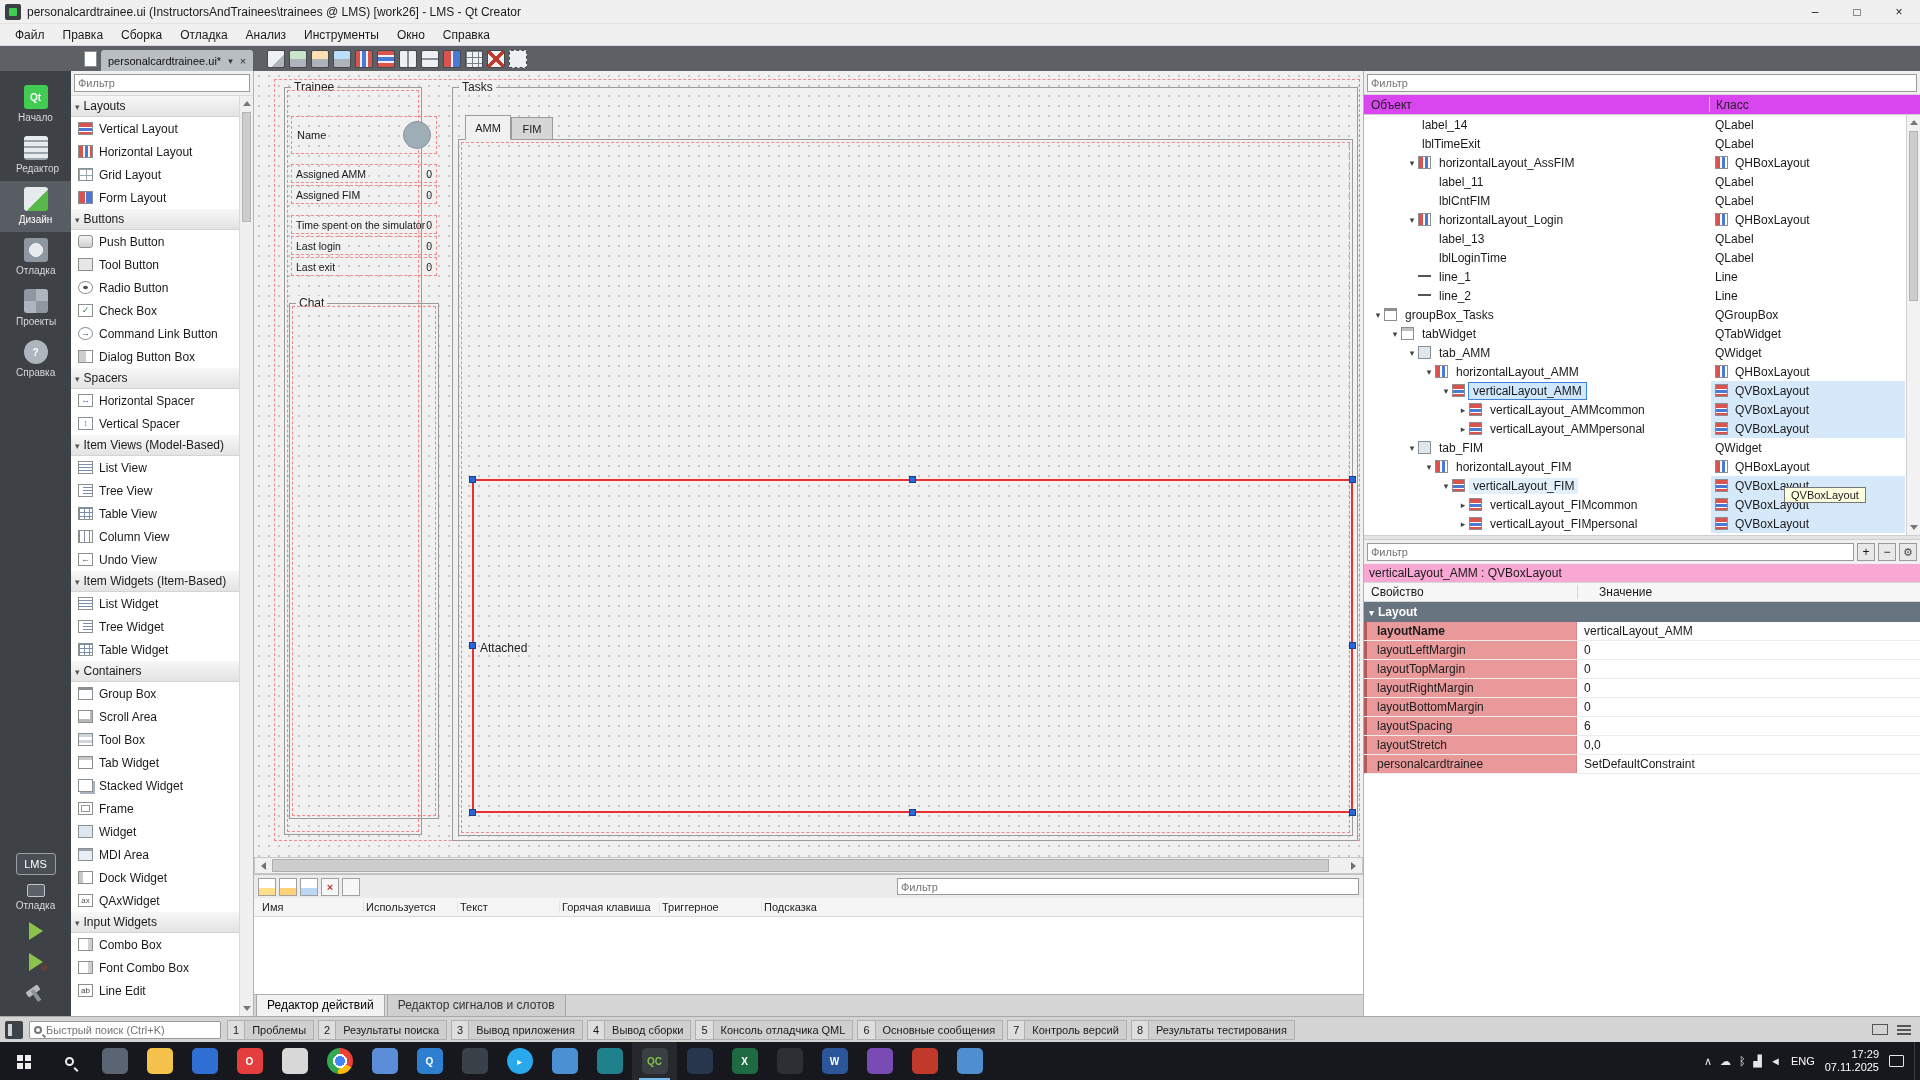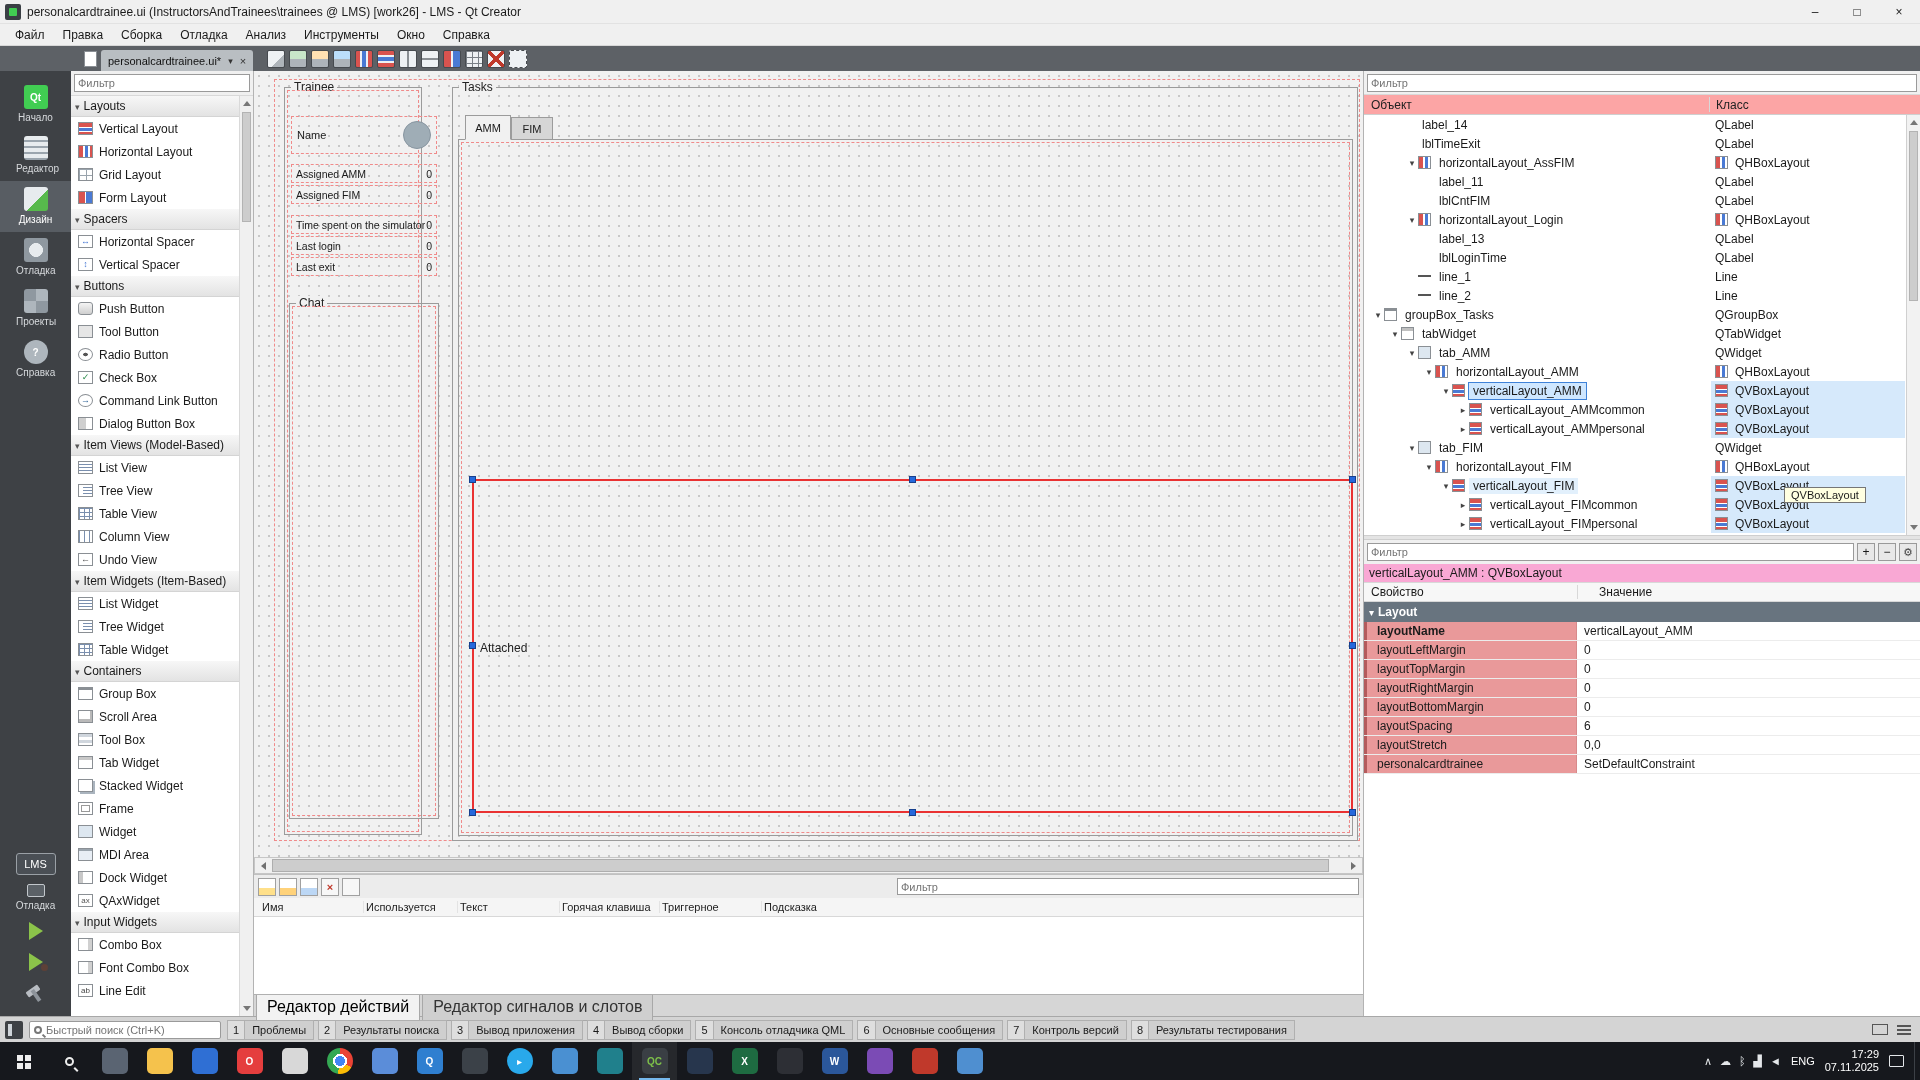--- a/index.html
+++ b/index.html
@@ -162,29 +162,29 @@
   .act-header{height:19px;background:#f5f5f5;border-bottom:1px solid #d8d8d8;display:flex;align-items:center;font-size:11px;color:#222;padding-left:6px}
   .act-col{border-right:1px solid #e3e3e3;padding-left:2px;white-space:nowrap;overflow:hidden}
   .act-header span:nth-of-type(1){width:104px}
   .act-header span:nth-of-type(2){width:94px}
   .act-header span:nth-of-type(3){width:102px}
   .act-header span:nth-of-type(4){width:100px}
   .act-header span:nth-of-type(5){width:102px}
   .act-header span:nth-of-type(6){flex:1;border-right:none}
   .act-body{flex:1;background:#fff}
   .bottom-tabs{height:22px;background:#d6d6d6;border-top:1px solid #b0b0b0;display:flex;align-items:flex-start;padding-left:2px}
-  .btab{padding:3px 10px 4px;font-size:16px;border:1px solid #a8a8a8;border-top:none;background:#cfcfcf;margin-right:2px;color:#333}
+  .btab{padding:3px 10px 4px;font-size:12px;border:1px solid #a8a8a8;border-top:none;background:#cfcfcf;margin-right:2px;color:#333}
   .btab.active{background:#f2f2f2;color:#000}
 
   
   .rightpanel{width:557px;border-left:1px solid #b3b3b3;background:#f0f0f0;display:flex;flex-direction:column;flex:none}
   .rp-filter{height:24px;padding:3px;border-bottom:1px solid #d9d9d9}
   .rp-filter input,.prop-filter input{height:18px;border:1px solid #9a9a9a;font-size:11px;padding:0 3px;font-family:inherit}
   .rp-filter input{width:100%}
-  .obj-header{height:20px;position:relative;background:#fca5a5;border-bottom:1px solid #cfcfcf;font-size:12px;color:#222}
+  .obj-header{height:20px;position:relative;background:#d946ef;border-bottom:1px solid #cfcfcf;font-size:12px;color:#222}
   .obj-header::before{content:"";position:absolute;left:345px;top:2px;bottom:2px;width:1px;background:#d8d8d8}
   .oh1{position:absolute;left:7px;top:3px}
   .oh2{position:absolute;left:352px;top:3px}
   .obj-tree{height:420px;background:#fff;position:relative;overflow:hidden}
   .orow{height:19px;display:flex;align-items:center;position:relative;font-size:12px}
   .orow[data-lvl="1"]{padding-left:8px}
   .orow[data-lvl="2"]{padding-left:25px}
   .orow[data-lvl="3"]{padding-left:42px}
   .orow[data-lvl="4"]{padding-left:59px}
   .orow[data-lvl="5"]{padding-left:76px}
@@ -392,64 +392,64 @@
                   </div>
                 <div class="wb-item">
                     <span class="wicon" data-wicon="form"></span>
                     <span>Form Layout</span>
                   </div>
               </div>
             </div>
             <div class="wb-group">
               <div class="wb-cat">
                 <span class="wb-arrow"></span>
+                <span>Buttons</span>
+              </div>
+              <div class="wb-items">
+
+              <div class="wb-item">
+                    <span class="wicon" data-wicon="push"></span>
+                    <span>Push Button</span>
+                  </div>
+                <div class="wb-item">
+                    <span class="wicon" data-wicon="tool"></span>
+                    <span>Tool Button</span>
+                  </div>
+                <div class="wb-item">
+                    <span class="wicon" data-wicon="radio"></span>
+                    <span>Radio Button</span>
+                  </div>
+                <div class="wb-item">
+                    <span class="wicon" data-wicon="check"></span>
+                    <span>Check Box</span>
+                  </div>
+                <div class="wb-item">
+                    <span class="wicon" data-wicon="cmdlink"></span>
+                    <span>Command Link Button</span>
+                  </div>
+                <div class="wb-item">
+                    <span class="wicon" data-wicon="dlgbb"></span>
+                    <span>Dialog Button Box</span>
+                  </div>
+              </div>
+            </div>
+            <div class="wb-group">
+              <div class="wb-cat">
+                <span class="wb-arrow"></span>
                 <span>Spacers</span>
               </div>
               <div class="wb-items">
 
               <div class="wb-item">
                     <span class="wicon" data-wicon="hspacer"></span>
                     <span>Horizontal Spacer</span>
                   </div>
                 <div class="wb-item">
                     <span class="wicon" data-wicon="vspacer"></span>
                     <span>Vertical Spacer</span>
-                  </div>
-              </div>
-            </div>
-            <div class="wb-group">
-              <div class="wb-cat">
-                <span class="wb-arrow"></span>
-                <span>Buttons</span>
-              </div>
-              <div class="wb-items">
-
-              <div class="wb-item">
-                    <span class="wicon" data-wicon="push"></span>
-                    <span>Push Button</span>
-                  </div>
-                <div class="wb-item">
-                    <span class="wicon" data-wicon="tool"></span>
-                    <span>Tool Button</span>
-                  </div>
-                <div class="wb-item">
-                    <span class="wicon" data-wicon="radio"></span>
-                    <span>Radio Button</span>
-                  </div>
-                <div class="wb-item">
-                    <span class="wicon" data-wicon="check"></span>
-                    <span>Check Box</span>
-                  </div>
-                <div class="wb-item">
-                    <span class="wicon" data-wicon="cmdlink"></span>
-                    <span>Command Link Button</span>
-                  </div>
-                <div class="wb-item">
-                    <span class="wicon" data-wicon="dlgbb"></span>
-                    <span>Dialog Button Box</span>
                   </div>
               </div>
             </div>
             <div class="wb-group">
               <div class="wb-cat">
                 <span class="wb-arrow"></span>
                 <span>Item Views (Model-Based)</span>
               </div>
               <div class="wb-items">
 

